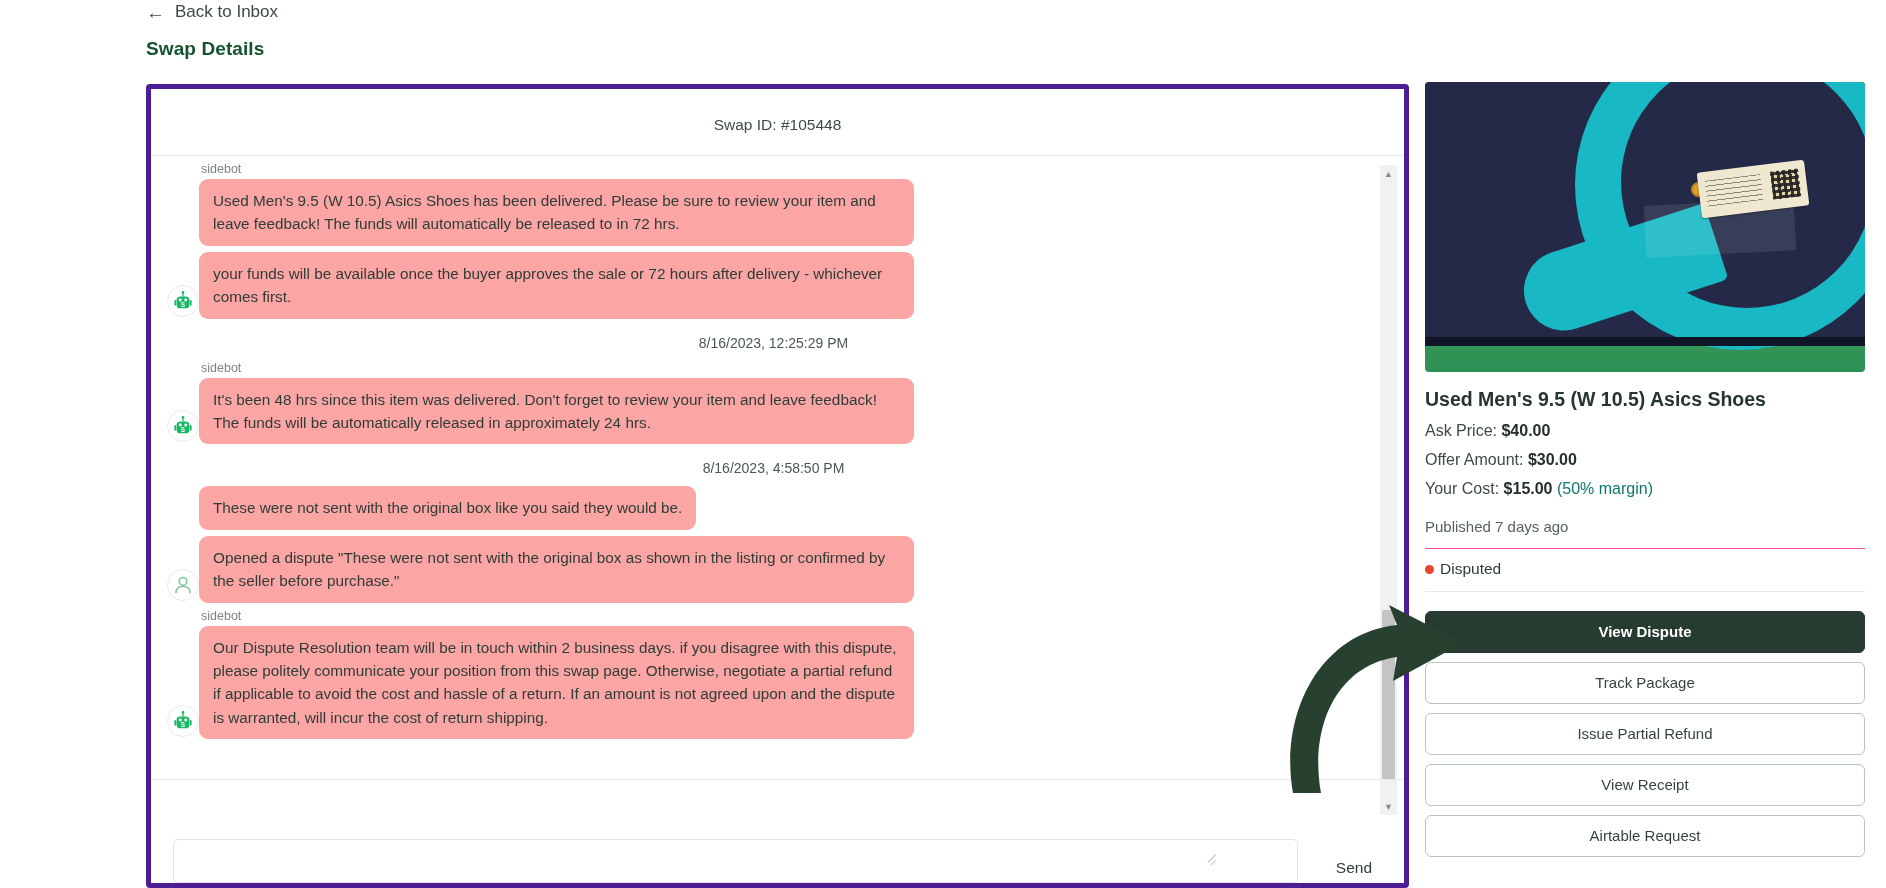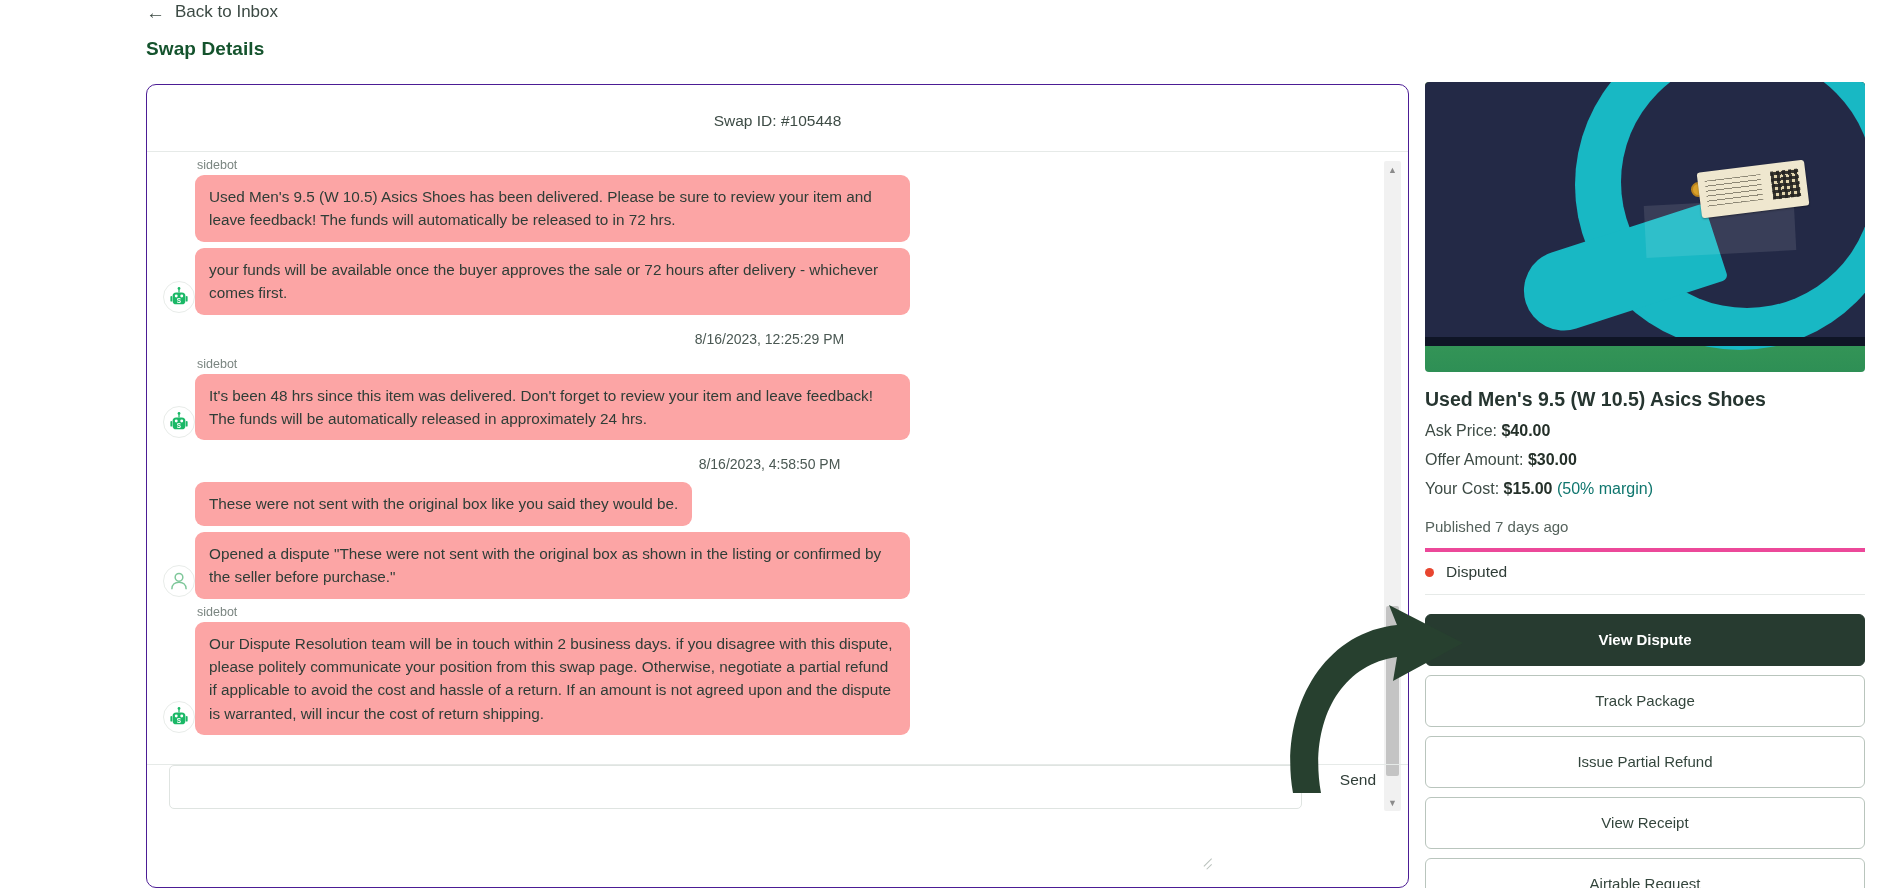--- a/index.html
+++ b/index.html
@@ -26,22 +26,22 @@
     position: absolute; left: 146px; top: 38px;
     font-size: 19px; font-weight: bold; color: #14532d;
     letter-spacing: .1px;
   }
 
   
   .chat-card {
     position: absolute; left: 146px; top: 84px;
     width: 1263px; height: 804px;
     background: #ffffff;
-    border: 1px solid #4c1d95;
-    border-radius: 10px;
+    border: 5px solid #4c1d95;
+    border-radius: 4px;
   }
 
   .swap-id {
     position: absolute; left: 0; right: 0; top: 27px;
     text-align: center; font-size: 15.5px; color: #3e4c46;
   }
 
   .chat-divider {
     position: absolute; left: 0; right: 0; top: 66px;
     height: 1px; background: #e6eae8;
@@ -115,23 +115,23 @@
     padding: 10px 14px;
     font-size: 15.3px;
     line-height: 1.53;
     color: #2f3d37;
     max-width: 715px;
   }
 
   
   .composer {
     position: absolute; left: 0; right: 0; bottom: 0;
-    height: 123px;
+    height: 104px;
     border-top: 1px solid #e6eae8;
-    display: flex; align-items: flex-start;
+    display: flex; align-items: flex-end;
     padding: 0 22px 0 22px;
   }
   .composer-input {
     flex: 1;
     height: 44px;
     border: 1px solid #dfe4e1;
     border-radius: 5px;
     background: #fff;
     font-family: "Liberation Sans", sans-serif;
     font-size: 15px;
@@ -252,38 +252,38 @@
     margin-top: 11px;
     font-size: 16px; color: #3d4b45;
   }
   .price-line b { color: #243029; }
   .price-line .muted { color: #0f766e; font-weight: normal; }
 
   .published {
     margin-top: 20px;
     font-size: 15px; color: #55625c;
     padding-bottom: 13px;
-    border-bottom: 4px solid #ec4899;
+    border-bottom: 1px solid #ec4899;
   }
   .status-row {
-    display: flex; align-items: center; gap: 12px;
+    display: flex; align-items: center; gap: 6px;
     padding: 11px 0 13px 0;
     border-bottom: 1px solid #e6eae8;
     font-size: 15.5px; color: #2f3d37;
   }
   .status-dot {
     width: 9px; height: 9px; border-radius: 50%;
     background: #e8452f;
   }
 
   .actions { margin-top: 19px; }
   .btn {
     display: block;
     width: 440px;
-    height: 52px;
+    height: 42px;
     line-height: 36px;
     text-align: center;
     border-radius: 6px;
     font-size: 15px;
     margin-bottom: 9px;
     cursor: pointer;
     font-family: "Liberation Sans", sans-serif;
   }
   .btn.primary {
     background: #273b30;

